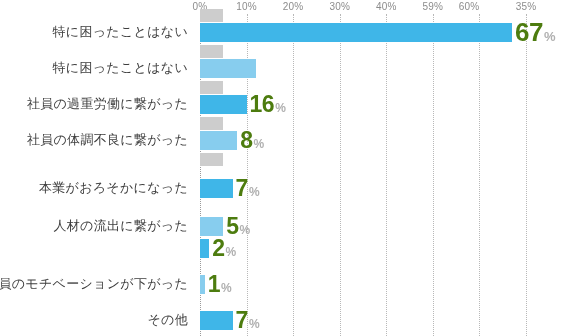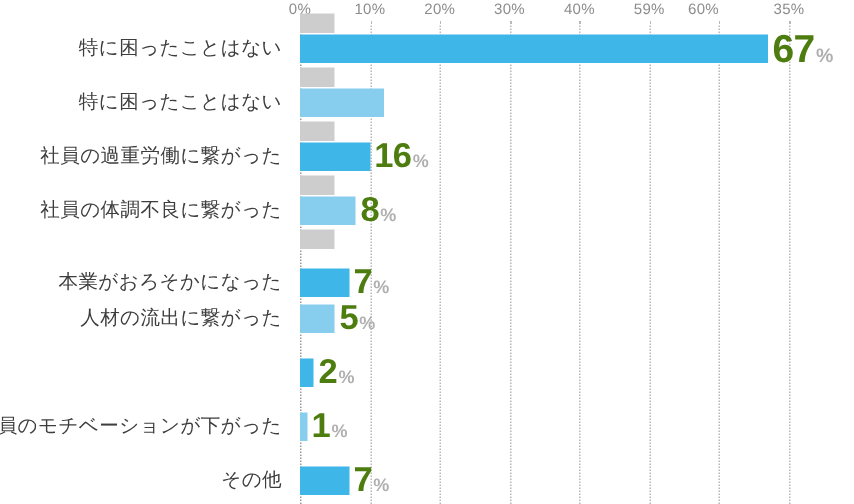--- a/index.html
+++ b/index.html
@@ -183,21 +183,21 @@
         <div class="value" style="left: 240.257px;"><span class="num">8</span><span class="pct">%</span></div>
       </div>
       <div class="gray-stub" style="top: 153px; width: 23.2857px;"></div>
       <div class="row" style="top: 158px; margin-top: 12px;">
         <div class="row-label">本業がおろそかになった</div>
         <div class="bar-wrap" style="width: 32.6px;">
           <div class="bar dark" style="width: 32.6px;"></div>
         </div>
         <div class="value" style="left: 235.6px;"><span class="num">7</span><span class="pct">%</span></div>
       </div>
-      <div class="row" style="top: 194px;">
+      <div class="row" style="top: 208px;">
         <div class="row-label">人材の流出に繋がった</div>
         <div class="bar-wrap" style="width: 23.2857px;">
           <div class="bar light" style="width: 23.2857px;"></div>
         </div>
         <div class="value" style="left: 226.286px;"><span class="num">5</span><span class="pct">%</span></div>
       </div>
       <div class="row" style="top: 230px;">
         <div class="bar-wrap" style="width: 9.31429px;">
           <div class="bar dark" style="width: 9.31429px;"></div>
         </div>

